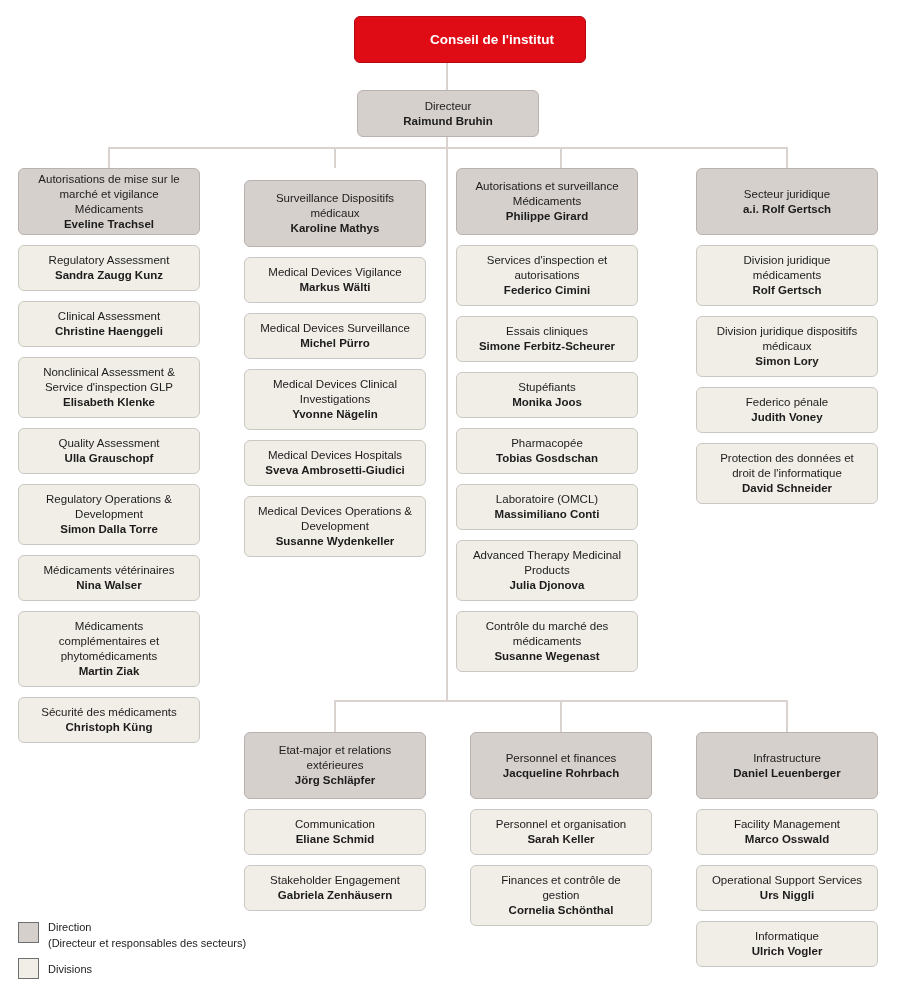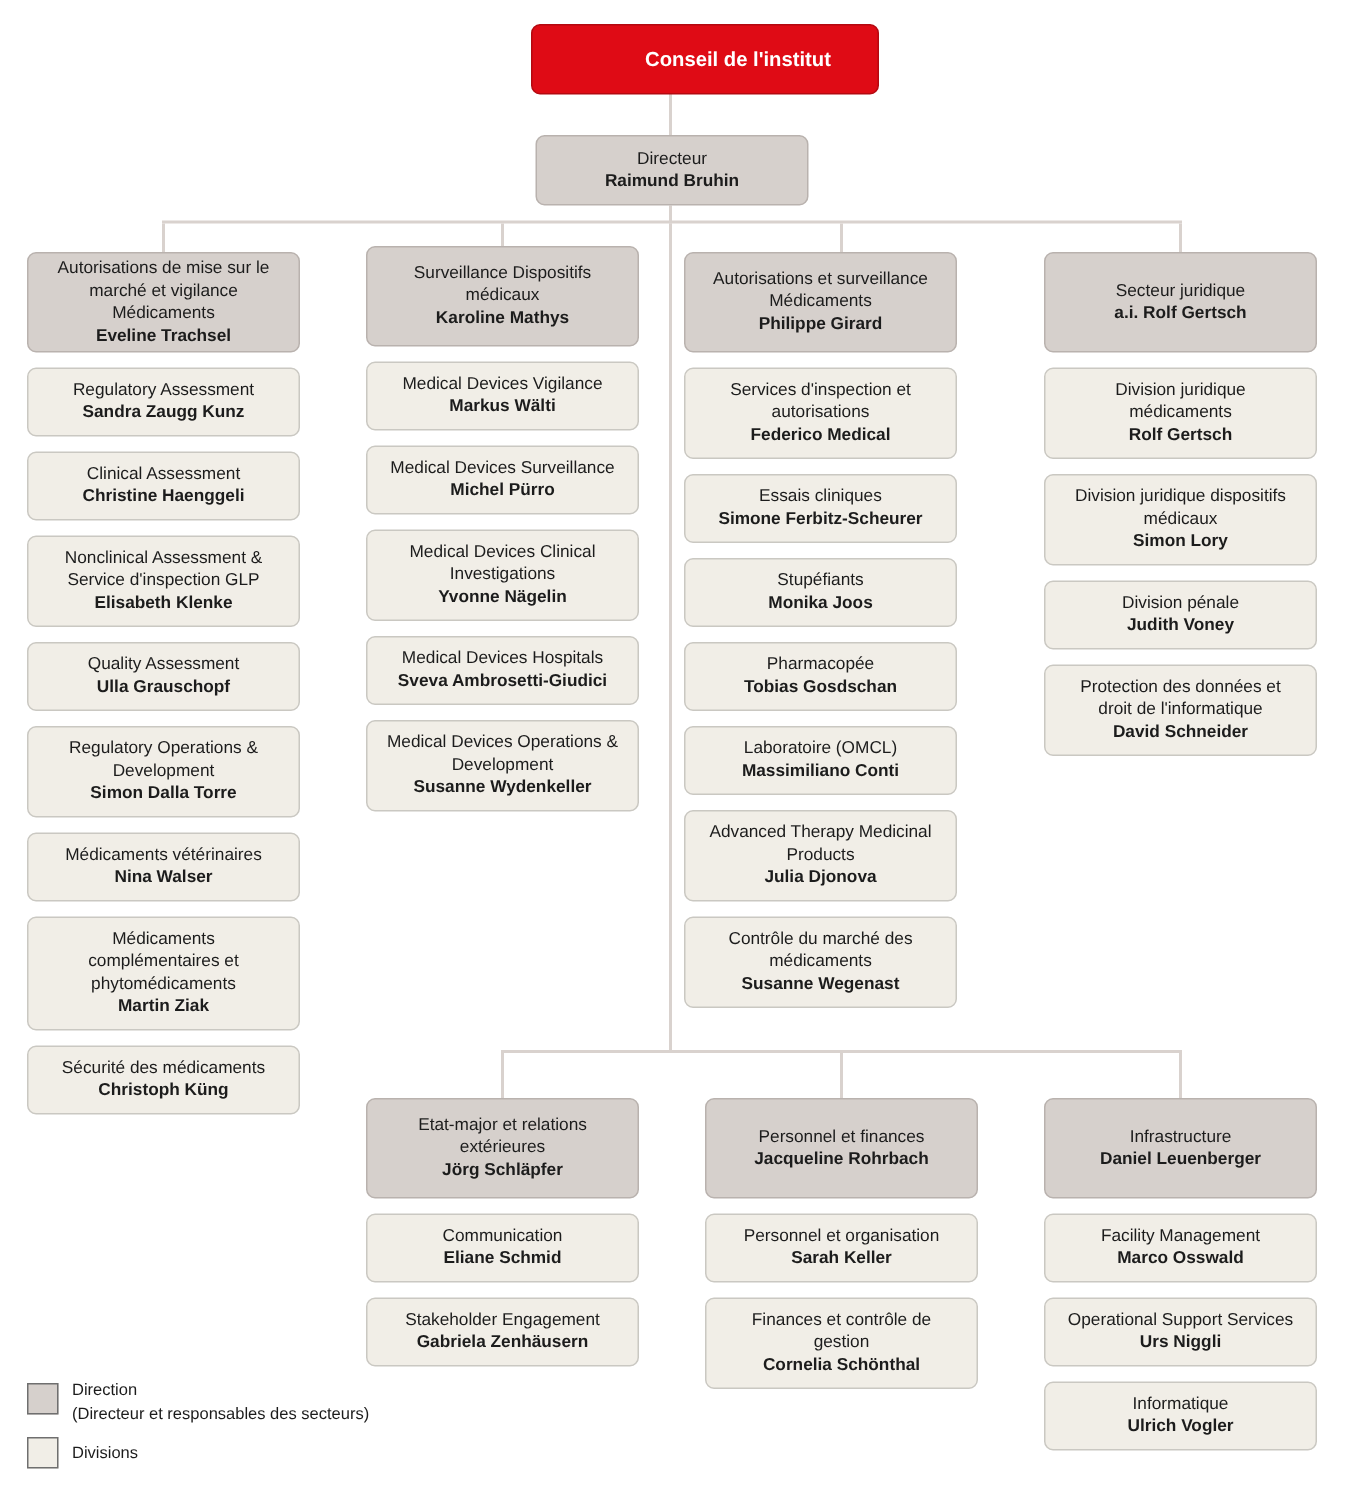--- a/index.html
+++ b/index.html
@@ -98,21 +98,21 @@
 complémentaires et
 phytomédicaments</div>
       <div class="n">Martin Ziak</div>
     </div>
     <div class="box division">
       <div class="t">Sécurité des médicaments</div>
       <div class="n">Christoph Küng</div>
     </div>
   </div>
 
-  <div class="col" style="left:244px; top:164px;">
+  <div class="col" style="left:244px; top:180px;">
     <div class="box hdr">
       <div class="t">Surveillance Dispositifs
 médicaux</div>
       <div class="n">Karoline Mathys</div>
     </div>
     <div class="box division">
       <div class="t">Medical Devices Vigilance</div>
       <div class="n">Markus Wälti</div>
     </div>
     <div class="box division">
@@ -137,21 +137,21 @@
 
   <div class="col" style="left:456px; top:168px;">
     <div class="box hdr">
       <div class="t">Autorisations et surveillance
 Médicaments</div>
       <div class="n">Philippe Girard</div>
     </div>
     <div class="box division">
       <div class="t">Services d'inspection et
 autorisations</div>
-      <div class="n">Federico Medical</div>
+      <div class="n">Federico Cimini</div>
     </div>
     <div class="box division">
       <div class="t">Essais cliniques</div>
       <div class="n">Simone Ferbitz-Scheurer</div>
     </div>
     <div class="box division">
       <div class="t">Stupéfiants</div>
       <div class="n">Monika Joos</div>
     </div>
     <div class="box division">
@@ -183,21 +183,21 @@
       <div class="t">Division juridique
 médicaments</div>
       <div class="n">Rolf Gertsch</div>
     </div>
     <div class="box division">
       <div class="t">Division juridique dispositifs
 médicaux</div>
       <div class="n">Simon Lory</div>
     </div>
     <div class="box division">
-      <div class="t">Division pénale</div>
+      <div class="t">Federico pénale</div>
       <div class="n">Judith Voney</div>
     </div>
     <div class="box division">
       <div class="t">Protection des données et
 droit de l'informatique</div>
       <div class="n">David Schneider</div>
     </div>
   </div>
 
   <div class="col" style="left:244px; top:732px;">

